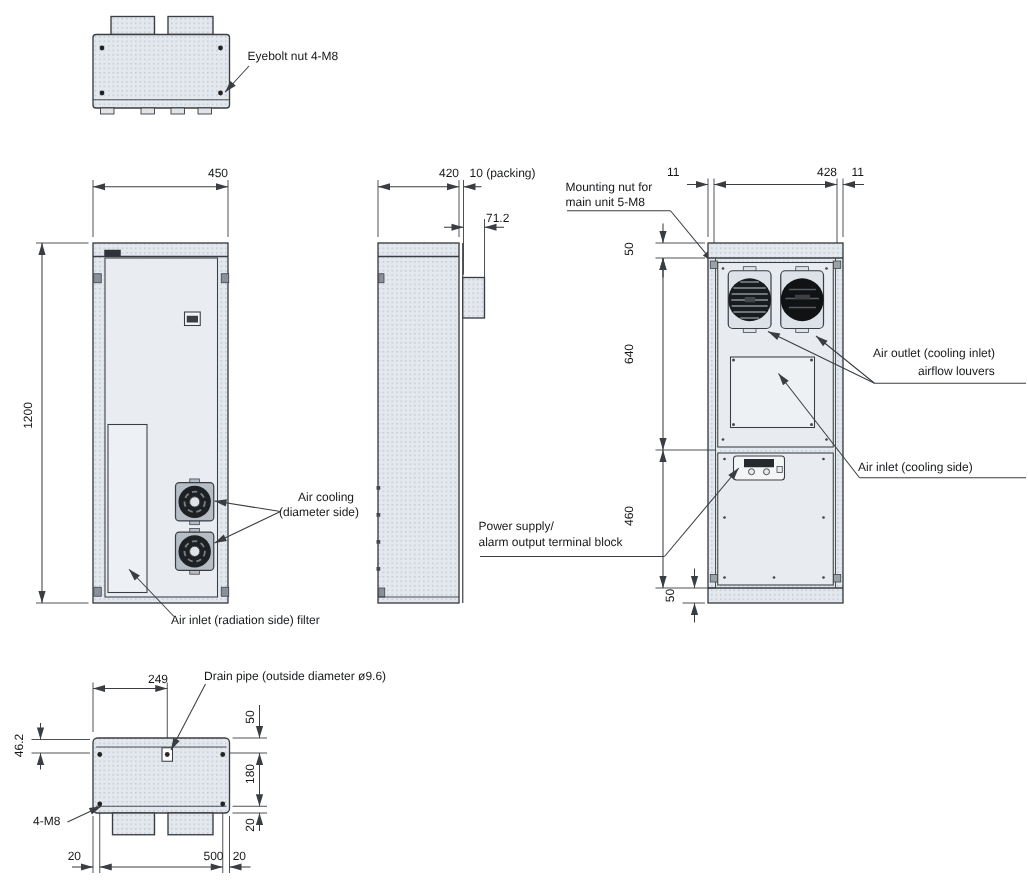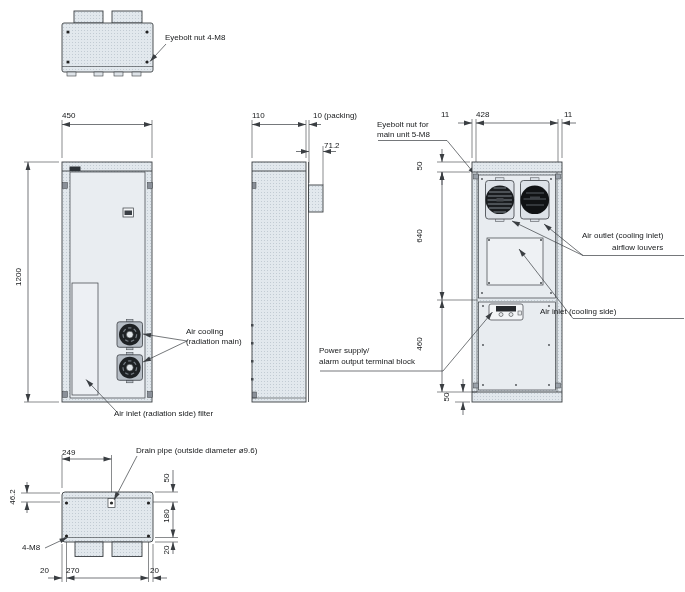--- a/index.html
+++ b/index.html
@@ -1,20 +1,20 @@
 <!DOCTYPE html>
 <html><head>
 <meta charset="utf-8">
 <style>
   html,body{margin:0;padding:0;background:#fff;}
   .stage{position:relative;width:685px;height:592px;background:#fff;overflow:hidden;
          font-family:"Liberation Sans","DejaVu Sans",sans-serif;}
   .stage svg{position:absolute;left:0;top:0;}
   .lbl{position:absolute;font-size:8px;line-height:10px;color:#16181a;white-space:nowrap;}
-  .ctr{text-align:left;}
+  .ctr{text-align:right;}
   .rot{width:40px;height:10px;text-align:center;transform:rotate(-90deg);}
 </style>
 </head>
 <body>
 
 <div class="stage">
 
 <svg width="685" height="592" viewBox="0 0 685 592">
   <defs>
     <pattern id="ph" width="3" height="3" patternUnits="userSpaceOnUse">
@@ -269,46 +269,46 @@
     <line x1="137" y1="456" x2="114" y2="500" stroke-width="0.7" marker-end="url(#aE)"></line>
     <line x1="45" y1="548" x2="67.5" y2="537.5" stroke-width="0.7" marker-end="url(#aE)"></line>
   </g>
 </svg>
 
 <div class="lbl" style="left:165px;top:33px">Eyebolt nut 4-M8</div>
 
 <div class="lbl ctr" style="left:62px;top:111px;width:90px">450</div>
 <div class="lbl rot" style="left:-1px;top:272px">1200</div>
 <div class="lbl ctr" style="left:186px;top:327px;width:50px">Air cooling</div>
-<div class="lbl ctr" style="left:186px;top:337px;width:50px">(radiation main)</div>
+<div class="lbl ctr" style="left:186px;top:337px;width:50px">(diameter side)</div>
 <div class="lbl" style="left:114px;top:409px">Air inlet (radiation side) filter</div>
 
-<div class="lbl ctr" style="left:252px;top:111px;width:54px">110</div>
+<div class="lbl ctr" style="left:252px;top:111px;width:54px">420</div>
 <div class="lbl" style="left:313px;top:111px">10 (packing)</div>
 <div class="lbl" style="left:324px;top:141px">71.2</div>
 
 <div class="lbl ctr" style="left:441px;top:110px;width:12px">11</div>
 <div class="lbl ctr" style="left:476px;top:110px;width:82px">428</div>
 <div class="lbl ctr" style="left:564px;top:110px;width:12px">11</div>
-<div class="lbl" style="left:377px;top:120px">Eyebolt nut for</div>
+<div class="lbl" style="left:377px;top:120px">Mounting nut for</div>
 <div class="lbl" style="left:377px;top:130px">main unit 5-M8</div>
 <div class="lbl rot" style="left:400px;top:161px">50</div>
 <div class="lbl rot" style="left:400px;top:231px">640</div>
 <div class="lbl rot" style="left:400px;top:339px">460</div>
 <div class="lbl rot" style="left:427px;top:392px">50</div>
 <div class="lbl" style="left:582px;top:231px">Air outlet (cooling inlet)</div>
 <div class="lbl" style="left:612px;top:243px">airflow louvers</div>
-<div class="lbl" style="left:540px;top:307px">Air inlet (cooling side)</div>
+<div class="lbl" style="left:572px;top:307px">Air inlet (cooling side)</div>
 <div class="lbl" style="left:319px;top:346px">Power supply/</div>
 <div class="lbl" style="left:319px;top:357px">alarm output terminal block</div>
 
 <div class="lbl ctr" style="left:62px;top:448px;width:50px">249</div>
 <div class="lbl" style="left:136px;top:446px">Drain pipe (outside diameter ø9.6)</div>
 <div class="lbl rot" style="left:-7px;top:492px">46.2</div>
 <div class="lbl rot" style="left:147px;top:473px">50</div>
 <div class="lbl rot" style="left:147px;top:511px">180</div>
 <div class="lbl rot" style="left:147px;top:545px">20</div>
 <div class="lbl" style="left:22px;top:543px">4-M8</div>
 <div class="lbl ctr" style="left:40px;top:566px;width:14px">20</div>
-<div class="lbl ctr" style="left:66px;top:566px;width:83px">270</div>
+<div class="lbl ctr" style="left:66px;top:566px;width:83px">500</div>
 <div class="lbl ctr" style="left:150px;top:566px;width:14px">20</div>
 
 </div>
 
 </body></html>

